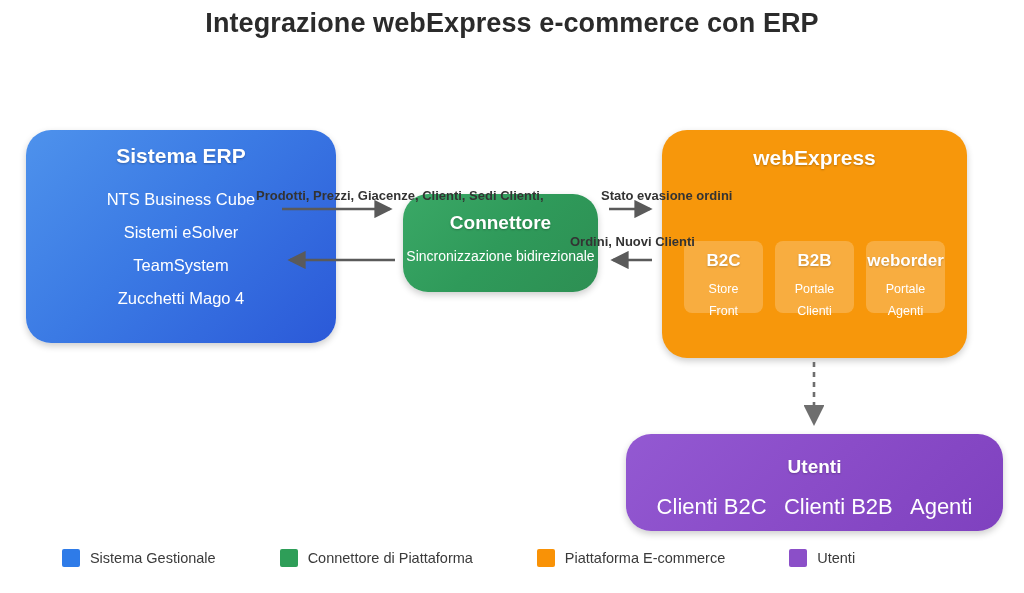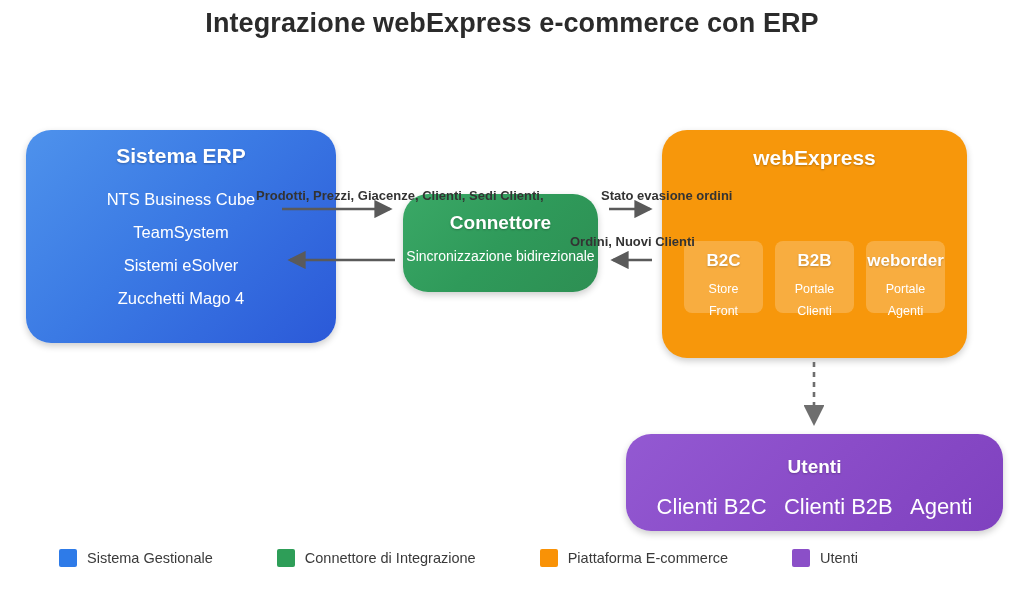--- a/index.html
+++ b/index.html
@@ -168,22 +168,22 @@
   }
 </style>
 </head>
 <body>
 
 <div class="title">Integrazione webExpress e-commerce con ERP</div>
 
 <div class="box" id="erp-box">
   <div class="box-title">Sistema ERP</div>
   <div class="box-item">NTS Business Cube</div>
+  <div class="box-item">Sistemi eSolver</div>
   <div class="box-item">TeamSystem</div>
-  <div class="box-item">Sistemi eSolver</div>
   <div class="box-item">Zucchetti Mago 4</div>
 </div>
 
 <div class="box" id="connector-box">
   <div class="box-title">Connettore</div>
   <div class="box-item">Sincronizzazione bidirezionale</div>
 </div>
 
 <div class="box" id="webexpress-box">
   <div class="box-title">webExpress</div>
@@ -243,21 +243,21 @@
 <div class="flow-label" style="left:601px; top:188px;text-align:right;">Stato evasione ordini</div>
 <div class="flow-label" style="left:570px; top:234px;">Ordini, Nuovi Clienti</div>
 
 <div id="legend">
   <div class="legend-item">
     <span class="legend-swatch" style="background:#2e7be8;"></span>
     <span class="legend-label">Sistema Gestionale</span>
   </div>
   <div class="legend-item">
     <span class="legend-swatch" style="background:#2e9e58;"></span>
-    <span class="legend-label">Connettore di Integrazione</span>
+    <span class="legend-label">Connettore di Piattaforma</span>
   </div>
   <div class="legend-item">
     <span class="legend-swatch" style="background:#f99206;"></span>
     <span class="legend-label">Piattaforma E-commerce</span>
   </div>
   <div class="legend-item">
     <span class="legend-swatch" style="background:#8b4fc8;"></span>
     <span class="legend-label">Utenti</span>
   </div>
 </div>

